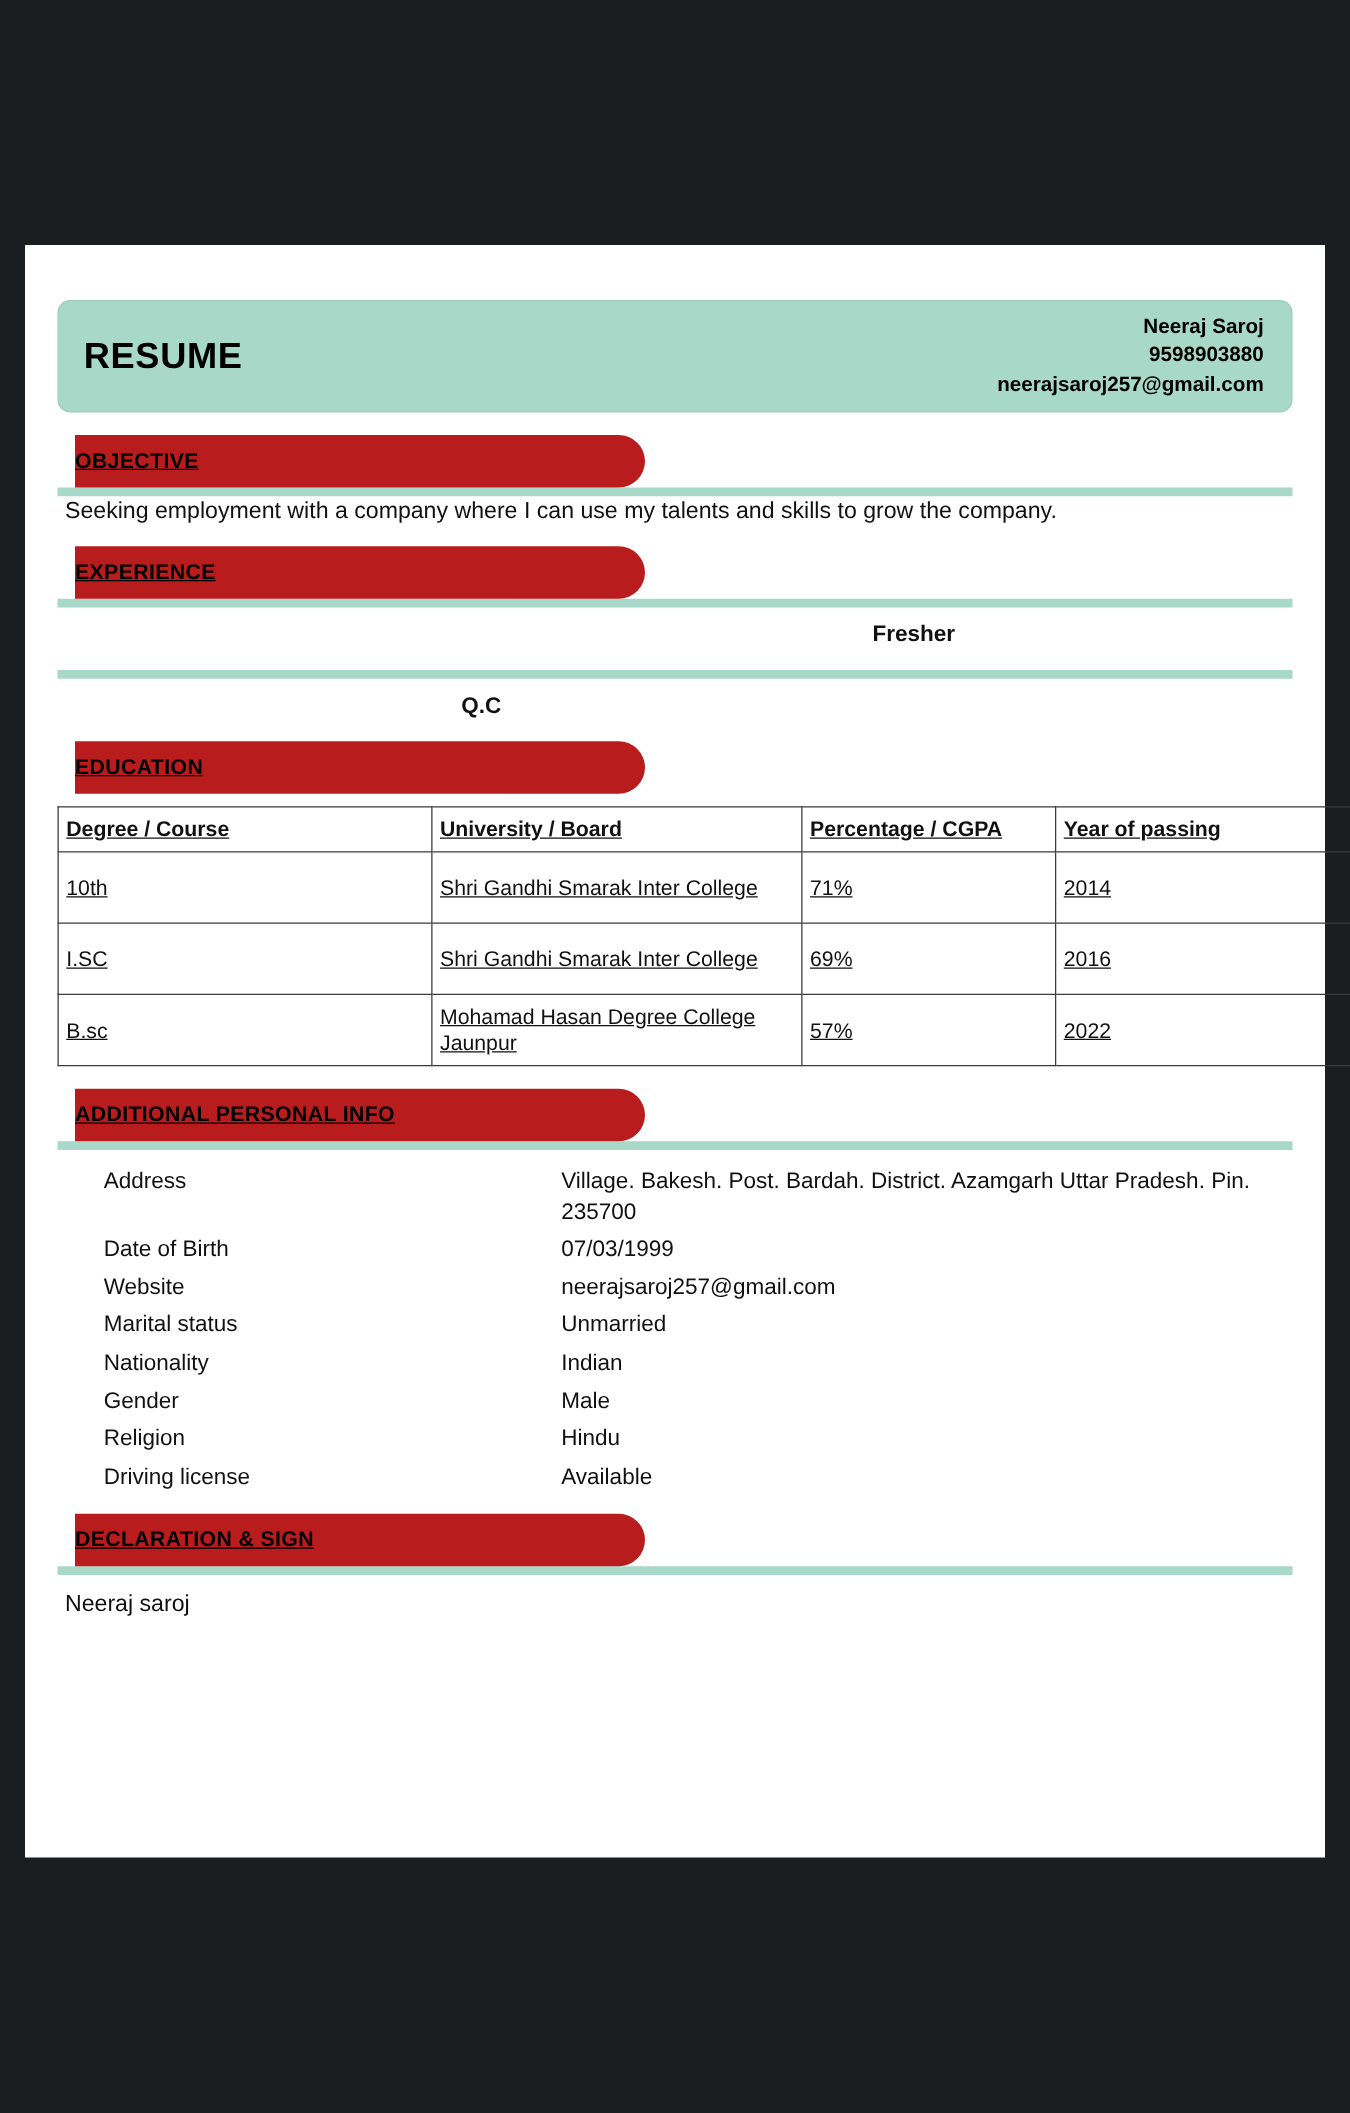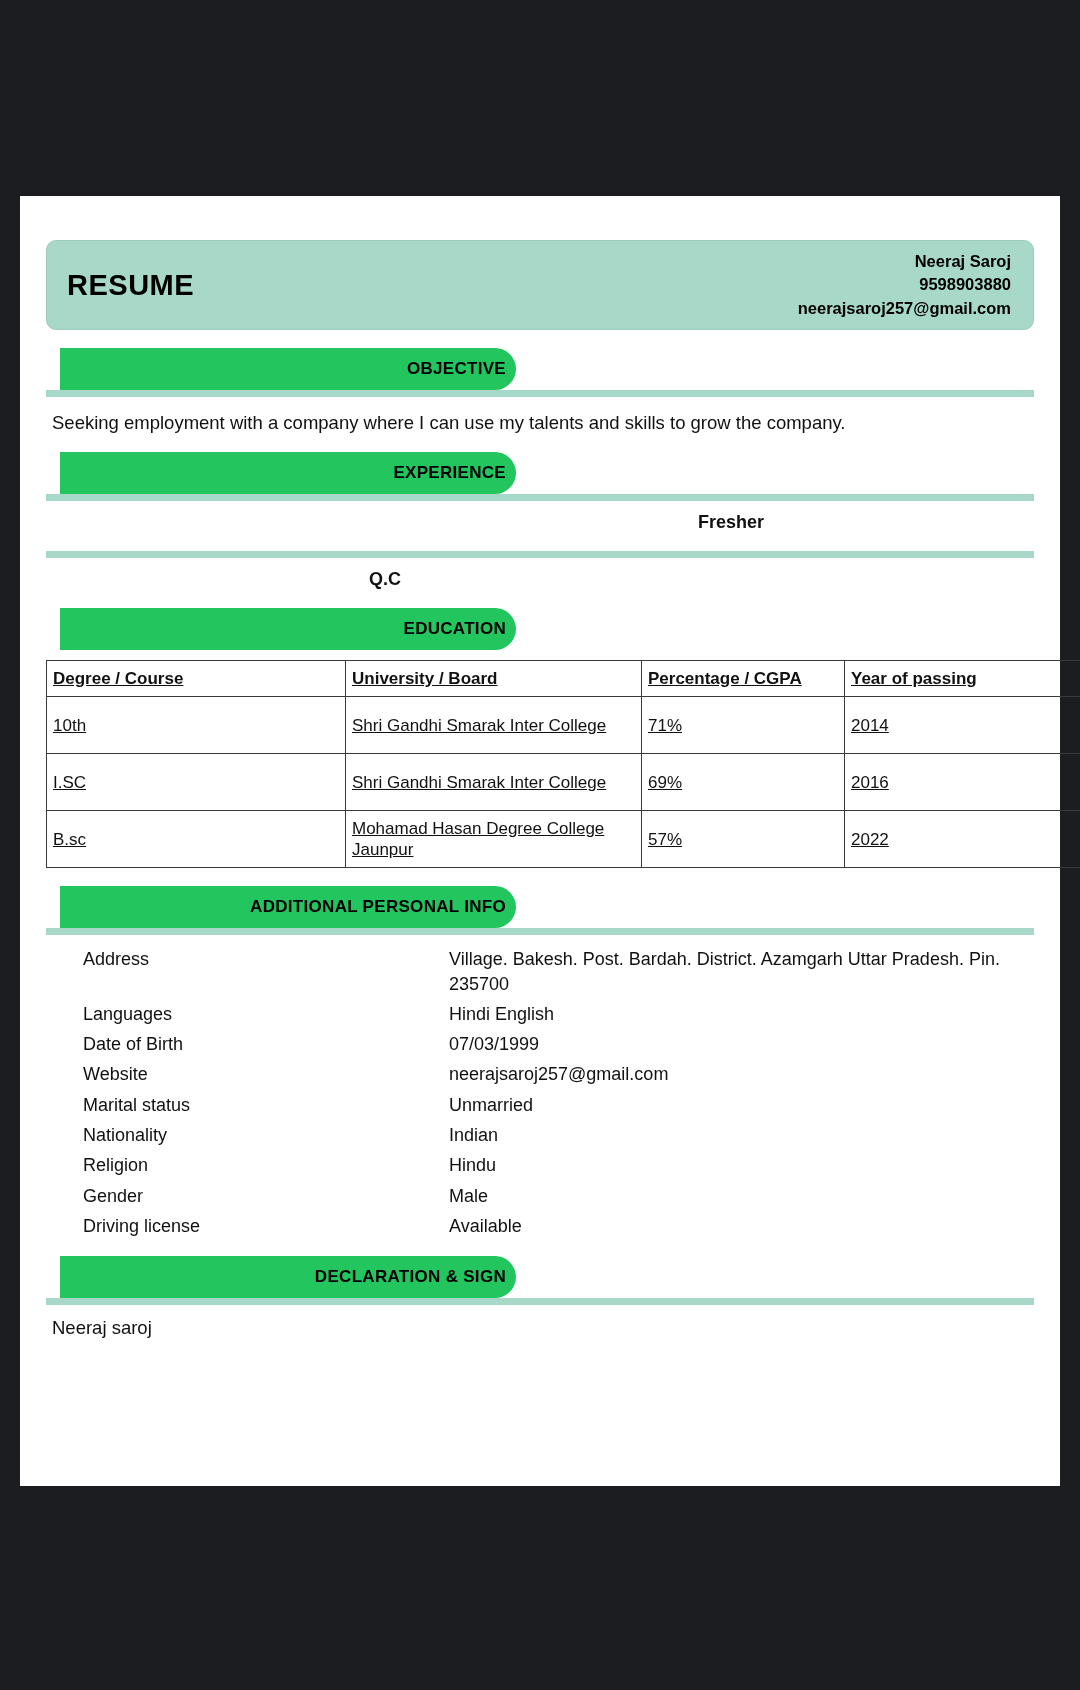--- a/index.html
+++ b/index.html
@@ -69,44 +69,45 @@
   .sec-head {
     position: relative;
     height: 42px;
   }
   .pill {
     position: absolute;
     left: 14px;
     top: 0;
     width: 456px;
     height: 42px;
-    background: #22c55e;
+    background: #b91c1c;
     border-radius: 0 22px 22px 0;
     display: flex;
     align-items: center;
-    justify-content: flex-end;
+    justify-content: flex-start;
     box-sizing: border-box;
     padding-right: 10px;
+    text-decoration: underline;
   }
   .pill span {
     font-size: 17px;
     font-weight: bold;
     color: #000;
     letter-spacing: 0.3px;
   }
   .rule {
     height: 7px;
     background: #a8d8c8;
     width: 100%;
     margin-top: 0;
   }
   .objective-text {
     font-size: 18.5px;
     color: #111;
-    padding: 15px 0 0 6px;
+    padding: 0 0 0 6px;
   }
   .fresher {
     font-weight: bold;
     font-size: 18px;
     text-align: right;
     padding-top: 11px;
     color: #111;
     padding-right: 270px;
   }
   .qc {
@@ -260,46 +261,42 @@
             <span>ADDITIONAL PERSONAL INFO</span>
           </div>
         </div>
         <div class="rule"></div>
         <div class="pinfo">
           <div class="pinfo-row">
             <div class="pinfo-label">Address</div>
             <div class="pinfo-value">Village. Bakesh. Post. Bardah. District. Azamgarh Uttar Pradesh. Pin. 235700</div>
           </div>
           <div class="pinfo-row">
-            <div class="pinfo-label">Languages</div>
-            <div class="pinfo-value">Hindi English</div>
-          </div>
-          <div class="pinfo-row">
             <div class="pinfo-label">Date of Birth</div>
             <div class="pinfo-value">07/03/1999</div>
           </div>
           <div class="pinfo-row">
             <div class="pinfo-label">Website</div>
             <div class="pinfo-value">neerajsaroj257@gmail.com</div>
           </div>
           <div class="pinfo-row">
             <div class="pinfo-label">Marital status</div>
             <div class="pinfo-value">Unmarried</div>
           </div>
           <div class="pinfo-row">
             <div class="pinfo-label">Nationality</div>
             <div class="pinfo-value">Indian</div>
           </div>
           <div class="pinfo-row">
+            <div class="pinfo-label">Gender</div>
+            <div class="pinfo-value">Male</div>
+          </div>
+          <div class="pinfo-row">
             <div class="pinfo-label">Religion</div>
             <div class="pinfo-value">Hindu</div>
-          </div>
-          <div class="pinfo-row">
-            <div class="pinfo-label">Gender</div>
-            <div class="pinfo-value">Male</div>
           </div>
           <div class="pinfo-row">
             <div class="pinfo-label">Driving license</div>
             <div class="pinfo-value">Available</div>
           </div>
         </div>
       </div>
 
 
       <div class="section">

